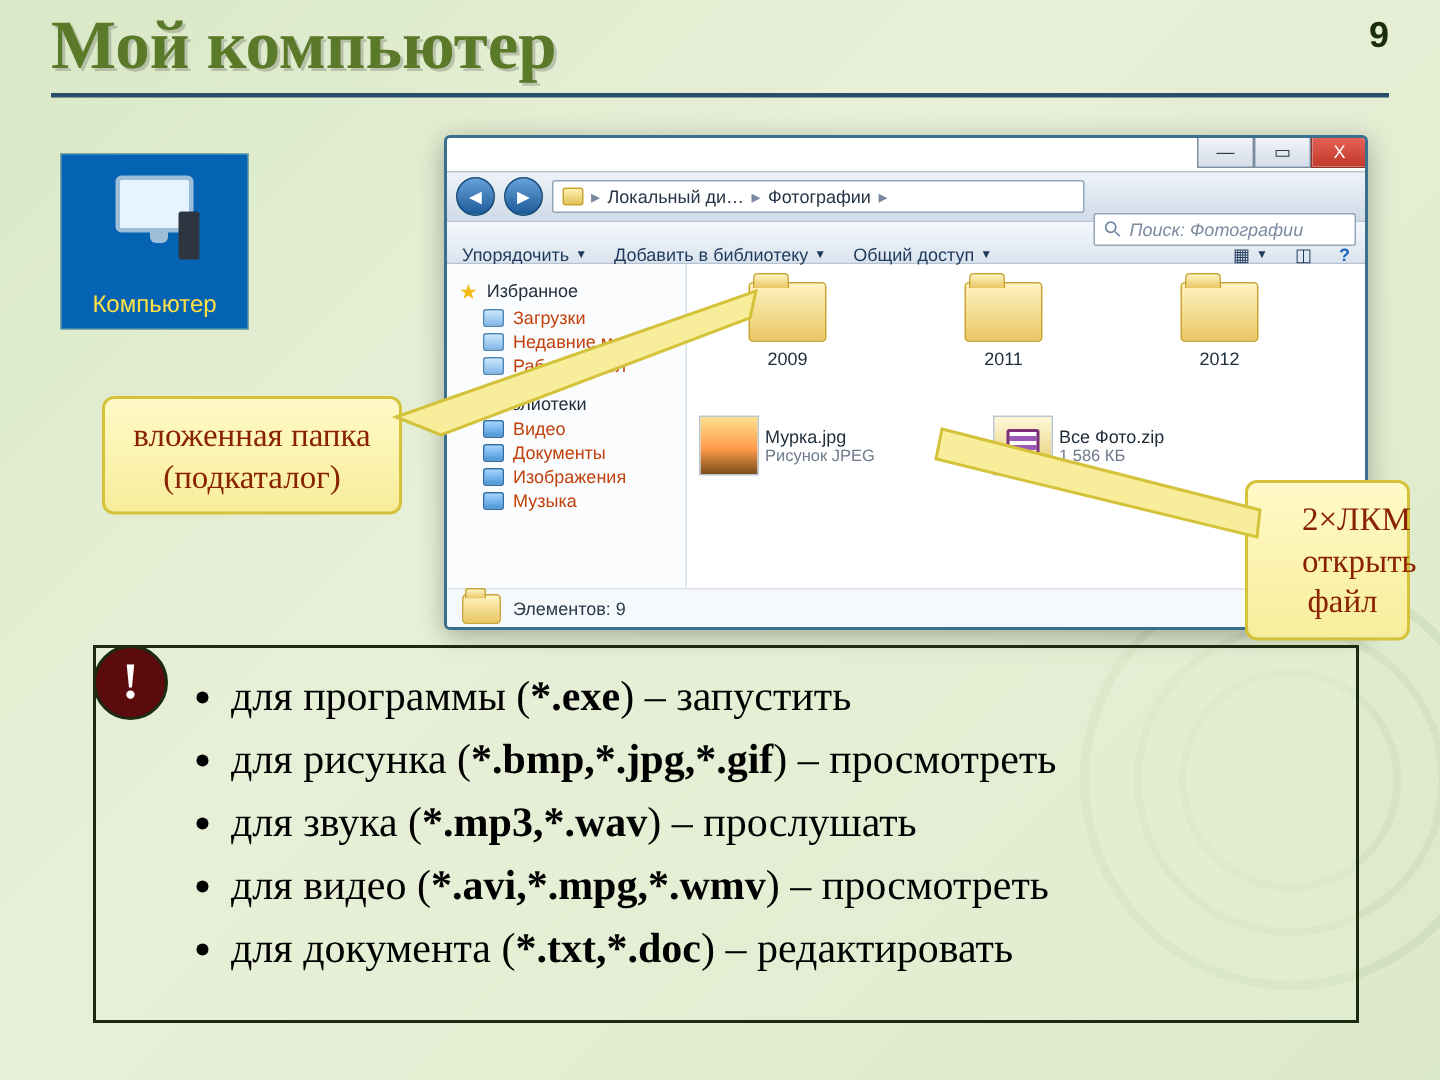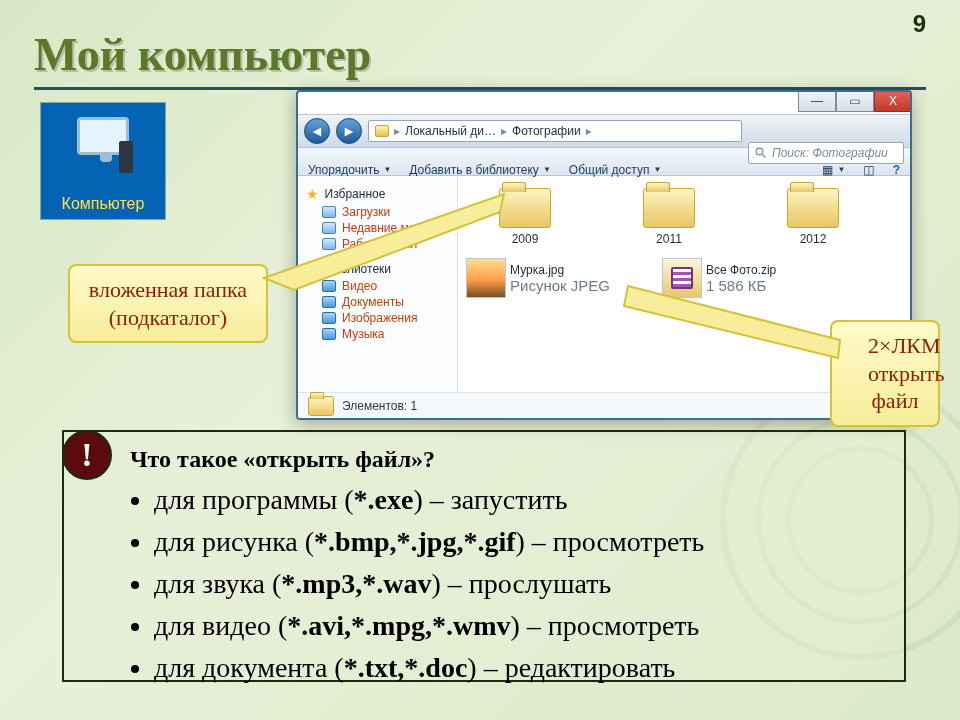--- a/index.html
+++ b/index.html
@@ -15,21 +15,21 @@
   .bg-swirl {
     position: absolute; right: -40px; bottom: 60px; width: 280px; height: 280px;
     border: 6px solid rgba(150,165,130,.15); border-radius: 50%;
   }
   .bg-swirl::before { content:""; position:absolute; inset:30px; border:5px solid rgba(150,165,130,.12); border-radius:50%; }
   .bg-swirl::after  { content:""; position:absolute; inset:60px; border:5px solid rgba(150,165,130,.10); border-radius:50%; }
 
   .page-num { position:absolute; top:10px; right:34px; color:#1a2d0a; font-weight:bold; font-size:24px; }
 
   h1.title {
-    margin: 28px 0 0 34px;
+    margin: 3px 0 0 34px;
     font-family: "Times New Roman", serif;
     font-weight: bold;
     font-size: 46px;
     color: #5a7a2a;
     text-shadow: 2px 2px 0 rgba(0,0,0,.18);
     border-bottom: 3px solid #294d6a;
     padding-bottom: 6px;
     width: 892px;
   }
 
@@ -52,44 +52,44 @@
     font-size:12px;
     overflow:hidden;
   }
   .win-controls{position:absolute;top:-2px;right:-2px;display:flex;gap:0;}
   .win-btn{width:38px;height:22px;background:linear-gradient(#f4f7fb,#d5dde8);border:1px solid #7a8da0;border-top:none;display:flex;align-items:center;justify-content:center;font-size:12px;color:#2b3a4a;}
   .win-btn.close{background:linear-gradient(#e96459,#c0392b);color:#fff;border-color:#962d22;border-top-right-radius:4px;}
   .addr{display:flex;align-items:center;height:34px;margin-top:22px;background:linear-gradient(#eef3f8,#cfdbe7);border-top:1px solid #b8c4d2;border-bottom:1px solid #b8c4d2;padding:0 6px;gap:6px;}
   .nav-arrow{width:26px;height:26px;border-radius:50%;background:linear-gradient(#66a1d8,#1d5a99);display:flex;align-items:center;justify-content:center;color:#fff;font-size:14px;border:1px solid #134876;}
   .path{flex:1;height:22px;background:#fff;border:1px solid #94a6ba;border-radius:2px;display:flex;align-items:center;padding:0 6px;gap:5px;font-size:12px;color:#253447;}
   .path .sep{color:#7989a0;}
-  .srch{width:156px;height:22px;background:#fff;border:1px solid #94a6ba;border-radius:2px;display:flex;align-items:center;padding:0 6px;gap:5px;color:#7b8aa0;font-style:italic;margin-top:43px;}
+  .srch{width:175px;height:22px;background:#fff;border:1px solid #94a6ba;border-radius:2px;display:flex;align-items:center;padding:0 6px;gap:5px;color:#7b8aa0;font-style:italic;margin-top:43px;}
   .srch svg{width:12px;height:12px;}
   .toolbar{display:flex;align-items:center;height:28px;background:linear-gradient(#f4f8fc,#dbe4ef);border-bottom:1px solid #b8c4d2;padding:0 10px;gap:18px;color:#1f3a5a;}
   .toolbar .grow{flex:1;}
   .toolbar .ico-btn{display:flex;align-items:center;gap:4px;margin-top:16px;}
   .toolbar .tri{font-size:8px;}
   .body{display:flex;height:calc(100% - 84px - 26px);}
   .side{width:160px;border-right:1px solid #dbe2ea;padding:6px 8px;overflow:hidden;background:#fafcfe;}
   .side .grp{margin:2px 0 8px;}
   .side .hd{display:flex;align-items:center;gap:6px;font-size:12px;color:#1f2c3a;padding:2px 0;}
   .side .itm{display:flex;align-items:center;gap:6px;font-size:12px;color:#c2410c;padding:1px 0 1px 16px;}
   .star{color:#f5b915;font-size:14px;}
   .tiny-ico{width:14px;height:12px;border-radius:2px;background:linear-gradient(#fff0b0,#e2c45a);border:1px solid #c9a634;}
   .tiny-ico.blue{background:linear-gradient(#cfe8ff,#80b7e8);border-color:#4d86b8;}
   .tiny-ico.books{background:linear-gradient(#a7d4ff,#4d97d6);border-color:#2b6da8;}
-  .files{flex:1;padding:12px 8px;display:flex;flex-wrap:wrap;align-content:flex-start;gap:12px 26px;}
+  .files{flex:1;padding:12px 8px;display:flex;flex-wrap:wrap;align-content:flex-start;gap:31px 26px;}
   .folder,.file{width:118px;display:flex;flex-direction:column;align-items:center;gap:4px;text-align:center;color:#1f2c3a;}
   .folder .shape{width:52px;height:40px;background:linear-gradient(#fff4c2,#e8c663);border:1px solid #c9a634;border-radius:3px;position:relative;}
   .folder .shape::before{content:"";position:absolute;top:-7px;left:2px;width:22px;height:9px;background:linear-gradient(#fff4c2,#e8c663);border:1px solid #c9a634;border-bottom:none;border-radius:3px 3px 0 0;}
   .thumb{width:40px;height:40px;border:1px solid #bcc6d2;background:linear-gradient(#fff,#f1f4f8);display:flex;align-items:center;justify-content:center;}
   .thumb.img{background:linear-gradient(180deg,#ffe08e 0%,#ff9c4a 55%,#7a4e1c 100%);} 
   .thumb.zip{background:linear-gradient(#fdf7d6,#e6c96b);position:relative;}
   .thumb.zip::after{content:"";position:absolute;inset:8px;border:2px solid #7b2f7d;border-radius:2px;background:repeating-linear-gradient(180deg,#fff 0 3px,#9b59b6 3px 6px);}
-  .file .meta{font-size:15px;color:#6d7a8b;text-align:left;}
+  .file .meta{font-size:11px;color:#6d7a8b;text-align:left;}
   .file.wide{width:170px;flex-direction:row;align-items:center;text-align:left;}
   .file.wide .txt{display:flex;flex-direction:column;}
   .status{height:26px;border-top:1px solid #dbe2ea;background:#f6f9fc;display:flex;align-items:center;gap:8px;padding:0 10px;color:#2a3a4c;}
   .status .fold{width:26px;height:20px;background:linear-gradient(#fff4c2,#e8c663);border:1px solid #c9a634;border-radius:3px;position:relative;}
   .status .fold::before{content:"";position:absolute;top:-5px;left:1px;width:12px;height:6px;background:linear-gradient(#fff4c2,#e8c663);border:1px solid #c9a634;border-bottom:none;border-radius:2px 2px 0 0;}
 
   
   .callout{position:absolute;background:linear-gradient(#fffac8,#f7ed9a);border:2px solid #d4c23a;border-radius:8px;padding:10px 16px;color:#8a2200;font-family:"Times New Roman",serif;font-size:22px;text-align:center;line-height:1.25;}
   .callout.c1{left:68px;top:264px;width:200px;}
   .callout.c2{left:830px;top:320px;width:110px;padding-left:36px;}
@@ -235,21 +235,21 @@
         <div class="txt">
           <span>Все Фото.zip</span>
           <span class="meta">1 586 КБ</span>
         </div>
       </div>
     </div>
   </div>
 
   <div class="status">
     <div class="fold"></div>
-    <span>Элементов: 1</span>
+    <span>Элементов: 9</span>
   </div>
 </div>
 
 <div class="callout c1">
   <div>вложенная папка</div>
   <div>(подкаталог)</div>
 </div>
 <svg class="arrow" style="left:254px;top:182px;" width="256" height="120">
   <polygon points="10,96 250,12 246,30 40,108" fill="#f7ed9a" stroke="#d4c23a" stroke-width="2"></polygon>
 </svg>
@@ -258,21 +258,20 @@
   <div>2×ЛКМ</div>
   <div>открыть</div>
   <div>файл</div>
 </div>
 <svg class="arrow" style="left:620px;top:280px;" width="230" height="100">
   <polygon points="8,6 220,60 218,78 4,26" fill="#f7ed9a" stroke="#d4c23a" stroke-width="2"></polygon>
 </svg>
 
 <div class="info">
   <div class="badge">!</div>
-  <div class="q">Что такое «открыть файл»?</div>
   <ul>
     <li><span>для программы (</span><span class="ext">*.exe</span><span>) – запустить</span></li>
     <li><span>для рисунка (</span><span class="ext">*.bmp,*.jpg,*.gif</span><span>) – просмотреть</span></li>
     <li><span>для звука (</span><span class="ext">*.mp3,*.wav</span><span>) – прослушать</span></li>
     <li><span>для видео (</span><span class="ext">*.avi,*.mpg,*.wmv</span><span>) – просмотреть</span></li>
     <li><span>для документа (</span><span class="ext">*.txt,*.doc</span><span>) – редактировать</span></li>
   </ul>
 </div>
 
 </body></html>

